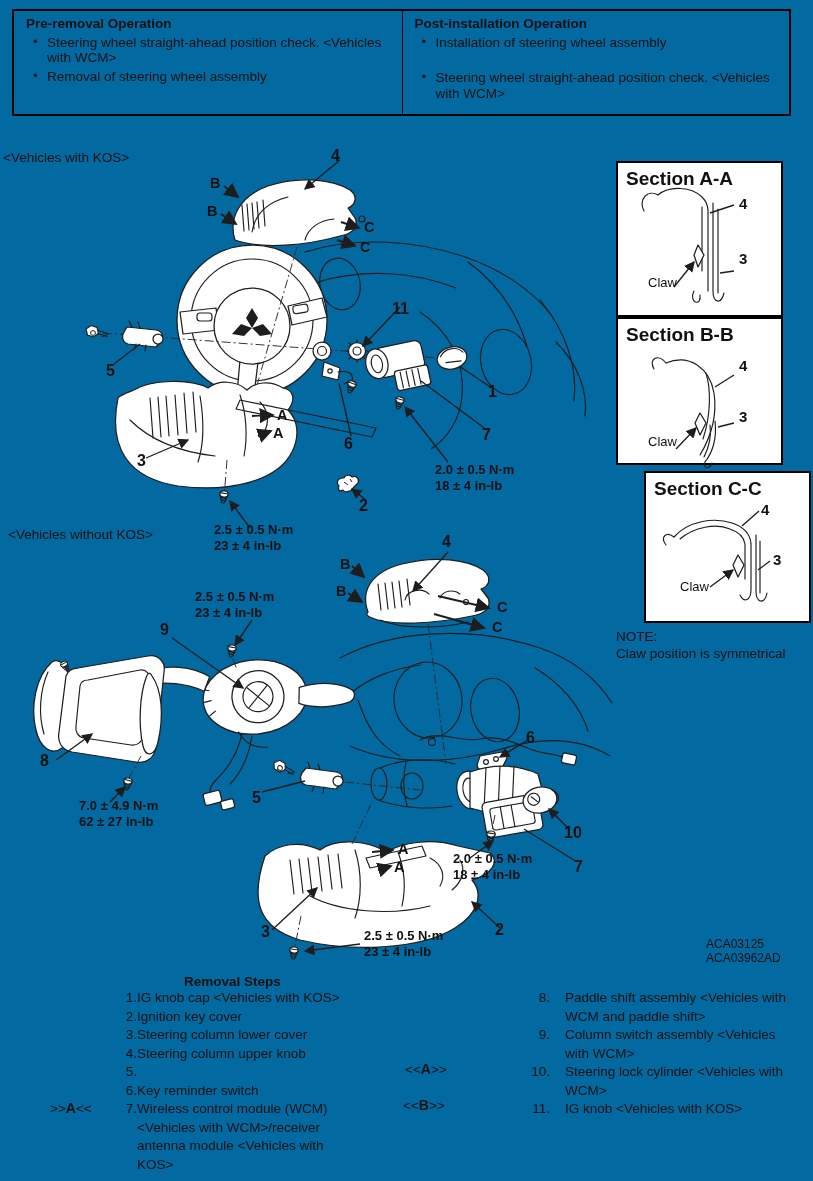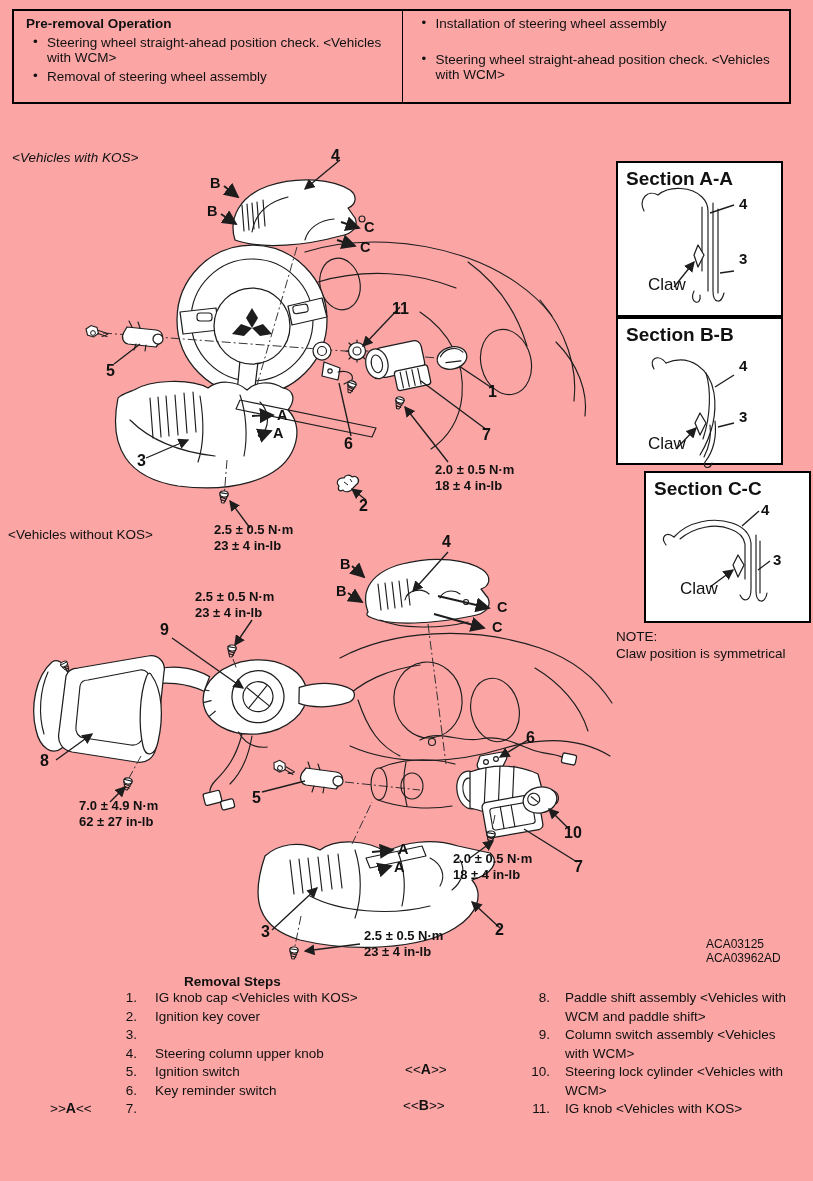--- a/index.html
+++ b/index.html
@@ -1,16 +1,16 @@
 <!DOCTYPE html>
 <html><head>
 <meta charset="utf-8">
 <style>
   html,body{margin:0;padding:0;background:#fff;}
-  .page{position:relative;width:813px;height:1181px;background:#fca5a5;overflow:hidden;
+  .page{position:relative;width:813px;height:1181px;background:#0369a1;overflow:hidden;
         font-family:"Liberation Sans", sans-serif;color:#111;}
   svg{position:absolute;overflow:visible;}
   svg .ln{fill:none;stroke:#1d1d1d;stroke-width:1.15;stroke-linecap:round;stroke-linejoin:round;}
   svg .lnw{fill:#fff;stroke:#1d1d1d;stroke-width:1.25;stroke-linejoin:round;}
   svg .ld{fill:none;stroke:#1d1d1d;stroke-width:1.35;marker-end:url(#arr);}
   svg .ldp{fill:none;stroke:#1d1d1d;stroke-width:1.35;}
   svg .ldb{fill:none;stroke:#1d1d1d;stroke-width:1.9;marker-end:url(#arr);}
   svg .dd{fill:none;stroke:#2a2a2a;stroke-width:0.95;stroke-dasharray:9 3 2 3;}
   svg .dk{fill:#1d1d1d;stroke:none;}
   
@@ -24,29 +24,29 @@
   .opcell.right li.sp{margin-bottom:20px;}
   
   .cap{position:absolute;font-size:13.5px;white-space:nowrap;}
   .num{position:absolute;font-size:16px;font-weight:bold;white-space:nowrap;}
   .ltr{position:absolute;font-size:14.5px;font-weight:bold;white-space:nowrap;}
   .tq{position:absolute;font-size:13px;font-weight:bold;line-height:16px;white-space:nowrap;}
   
   .secbox{position:absolute;left:616px;width:167px;border:2px solid #000;box-sizing:border-box;background:#fff;}
   .sectitle{position:absolute;left:8px;top:5px;font-size:19px;font-weight:bold;}
   .secnum{position:absolute;font-size:15px;font-weight:bold;}
-  .seclab{position:absolute;font-size:17px;}
+  .seclab{position:absolute;font-size:13px;}
   .note{position:absolute;left:616px;font-size:13.5px;line-height:17px;}
   .codes{position:absolute;left:706px;top:937px;font-size:12px;line-height:14px;}
   
   .rtitle{position:absolute;left:155px;top:974px;font-size:13.5px;font-weight:bold;margin-left:29px;}
   .steps{position:absolute;top:989px;font-size:13.5px;}
   .steps .row{display:flex;line-height:18.5px;}
   .steps .n{width:37px;text-align:right;flex:none;}
-  .steps .t{margin-left:18px;flex:none;}
+  .steps .t{flex:none;}
   .stepsL{left:100px;}
   .stepsL .t{width:218px;}
   .stepsR{left:505px;}
   .stepsR .n{width:45px;}
   .stepsR .t{margin-left:15px;width:225px;}
   .mk{position:absolute;font-size:13.5px;white-space:nowrap;}
   .mk b{font-size:14px;}
 </style>
 </head>
 <body>
@@ -76,28 +76,29 @@
 
   <div class="optable">
     <div class="opcell">
       <div class="optitle">Pre-removal Operation</div>
       <ul>
         <li>Steering wheel straight-ahead position check. &lt;Vehicles with WCM&gt;</li>
         <li>Removal of steering wheel assembly</li>
       </ul>
     </div>
     <div class="opcell right">
+      <div class="optitle">Post-installation Operation</div>
       <ul>
         <li class="sp">Installation of steering wheel assembly</li>
         <li>Steering wheel straight-ahead position check. &lt;Vehicles with WCM&gt;</li>
       </ul>
     </div>
   </div>
 
-  <div class="cap" style="left:12px;top:150px;font-style:italic;">&lt;Vehicles with KOS&gt;</div>
+  <div class="cap" style="left:3px;top:150px;">&lt;Vehicles with KOS&gt;</div>
 
   <svg style="left:0;top:140px;" width="615" height="430" viewBox="0 140 615 430">
 
     <g>
       <path class="ln" d="M305,252 C355,236 418,240 468,258 C504,271 534,292 552,316"></path>
       <path class="ln" d="M318,282 C365,268 415,272 456,288"></path>
       <path class="ln" d="M468,262 C497,283 517,313 527,346"></path>
       <path class="ln" d="M540,300 C566,331 578,368 574,401"></path>
       <path class="ln" d="M420,312 C450,332 465,362 462,396 C460,419 448,438 431,449"></path>
       <ellipse class="ln" cx="340" cy="284" rx="20" ry="26" transform="rotate(-12 340 284)"></ellipse>
@@ -468,35 +469,36 @@
     <div class="row">
         <span class="n">1.</span>
         <span class="t">IG knob cap &lt;Vehicles with KOS&gt;</span>
       </div>
     <div class="row">
         <span class="n">2.</span>
         <span class="t">Ignition key cover</span>
       </div>
     <div class="row">
         <span class="n">3.</span>
+        <span class="t">Steering column lower cover</span>
       </div>
     <div class="row">
         <span class="n">4.</span>
         <span class="t">Steering column upper knob</span>
       </div>
     <div class="row">
         <span class="n">5.</span>
-        <span class="t">Ignition switch</span>
       </div>
     <div class="row">
         <span class="n">6.</span>
         <span class="t">Key reminder switch</span>
       </div>
     <div class="row">
         <span class="n">7.</span>
+        <span class="t">Wireless control module (WCM) &lt;Vehicles with WCM&gt;/receiver antenna module &lt;Vehicles with KOS&gt;</span>
       </div>
   </div>
 
   <div class="steps stepsR">
     <div class="row">
         <span class="n">8.</span>
         <span class="t">Paddle shift assembly &lt;Vehicles with WCM and paddle shift&gt;</span>
       </div>
     <div class="row">
         <span class="n">9.</span>

